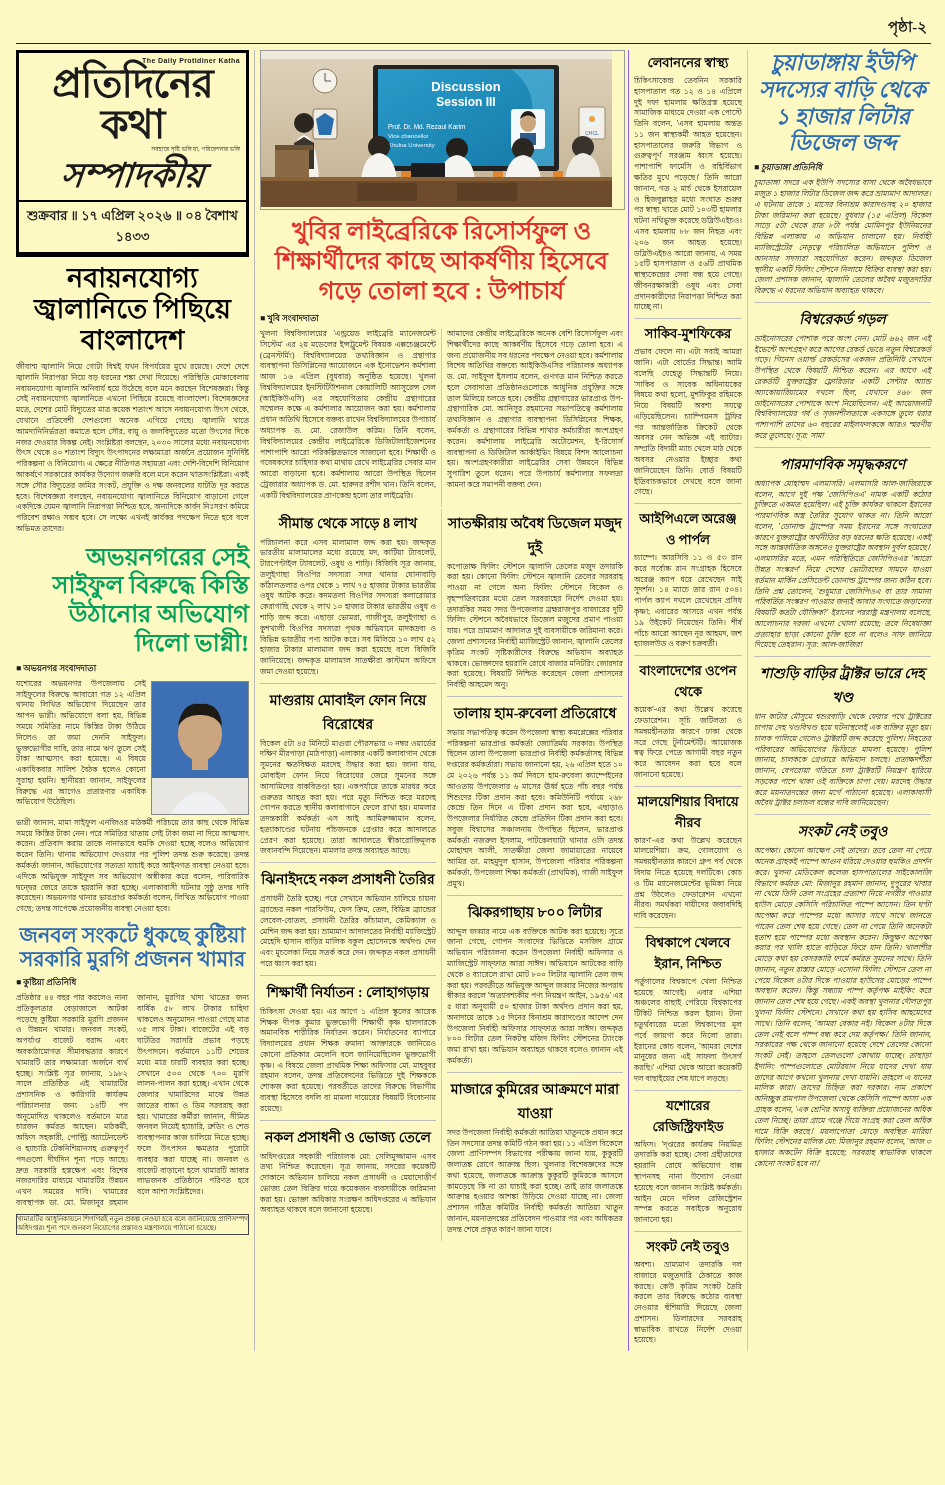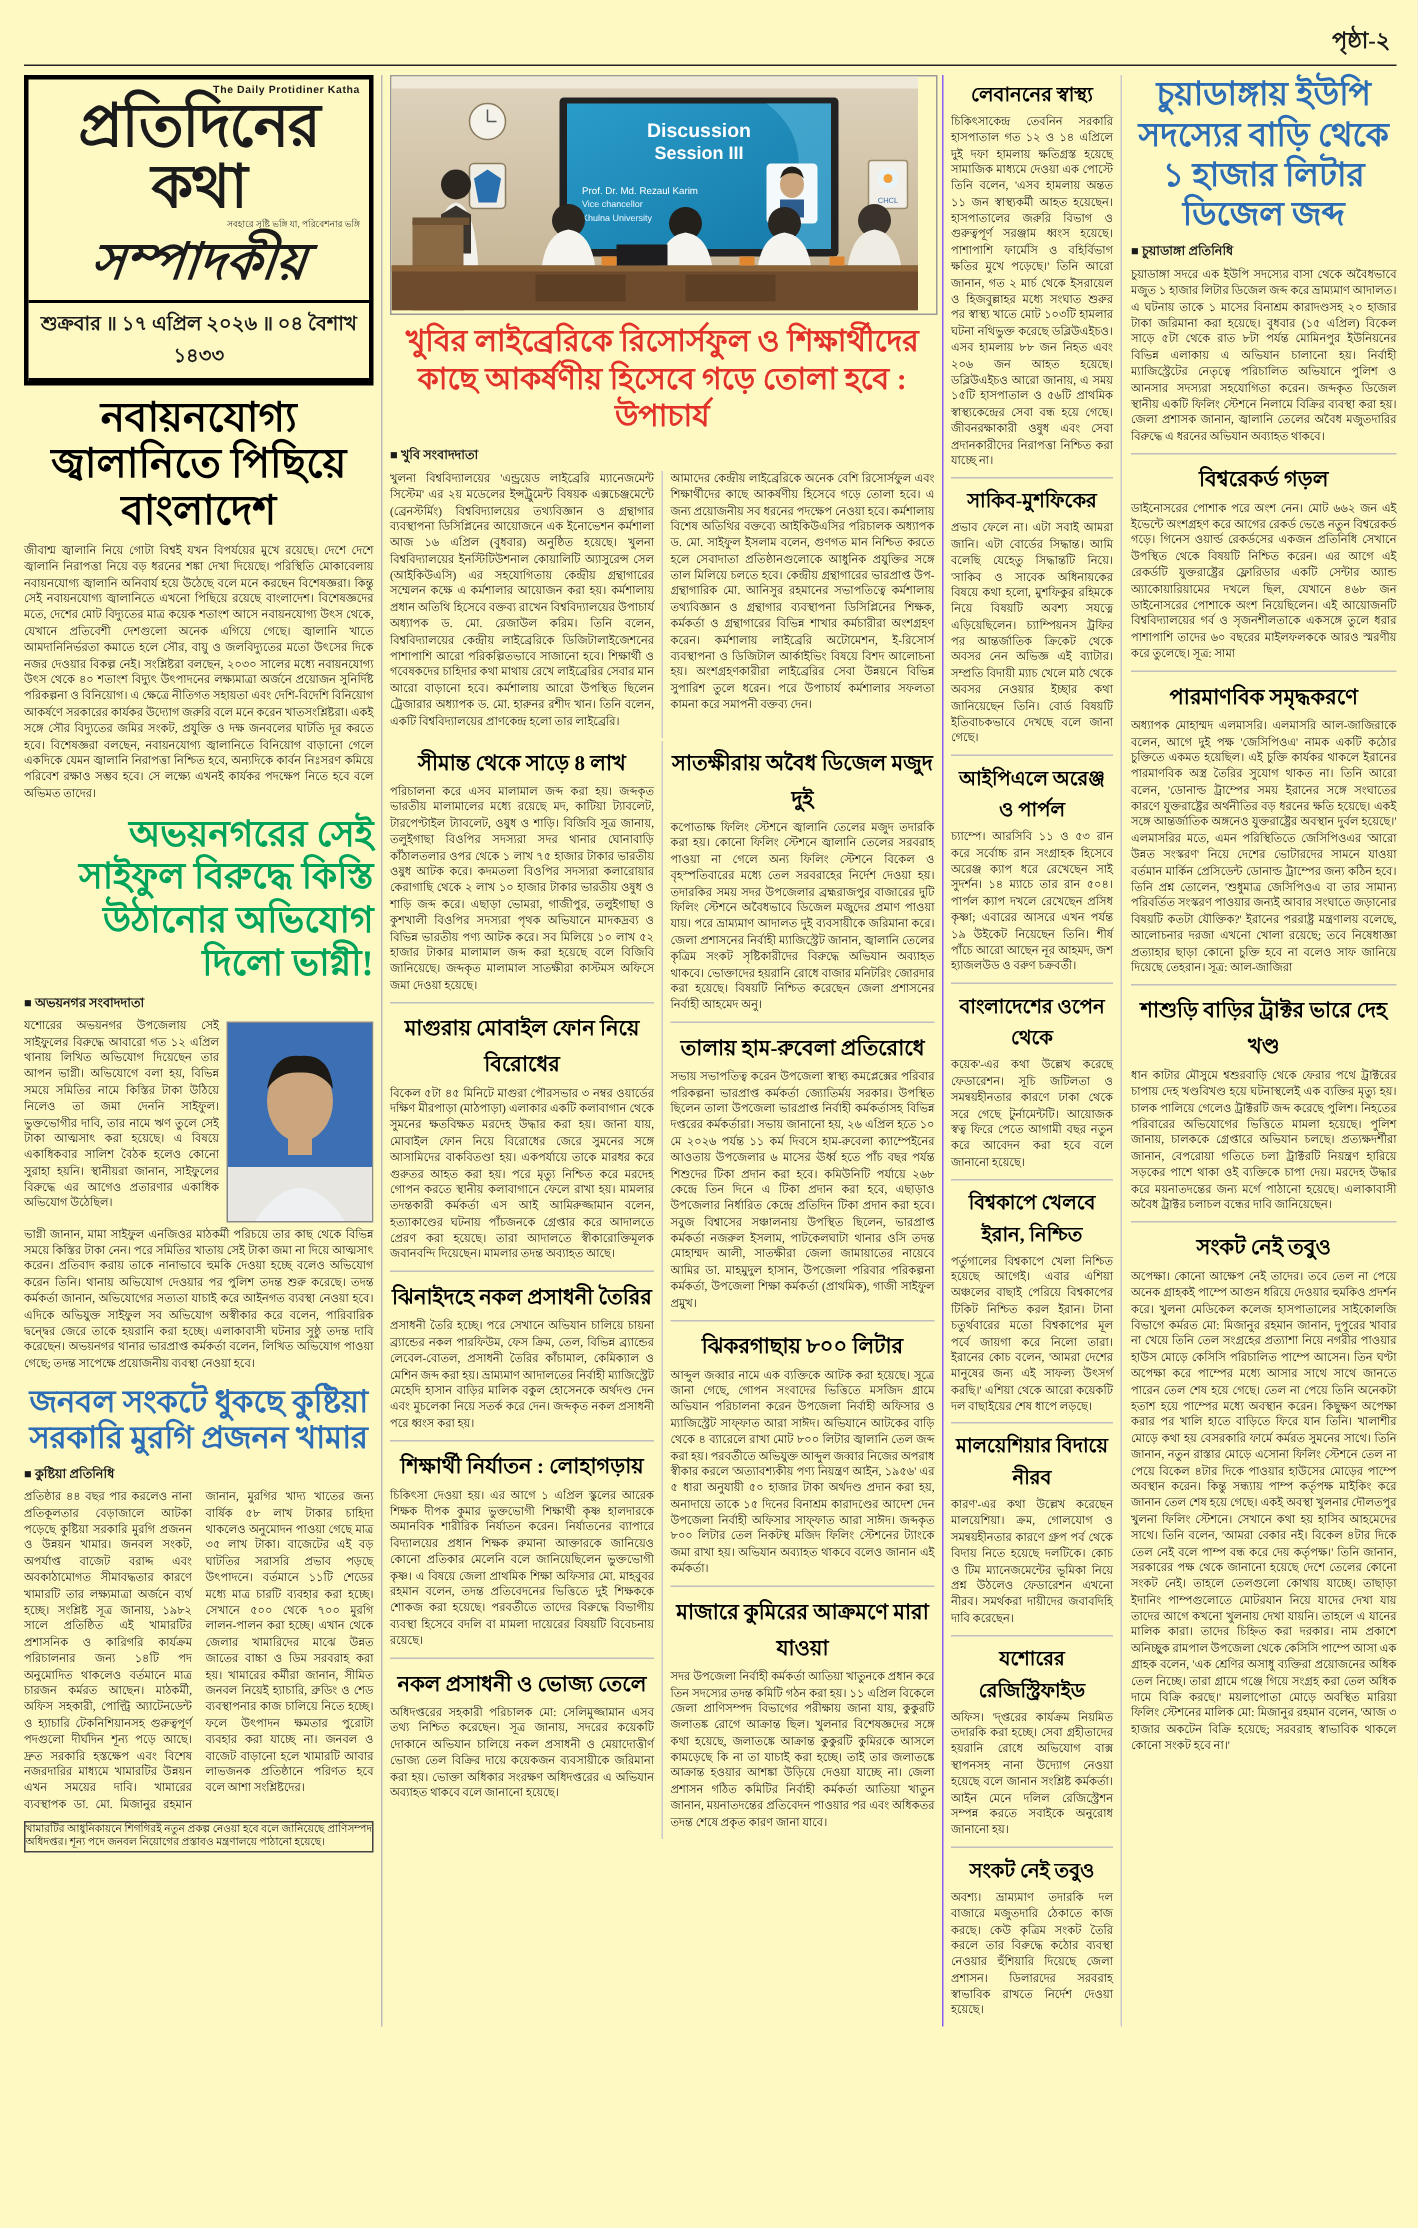--- a/index.html
+++ b/index.html
@@ -20,42 +20,42 @@
   .masthead{border:3px solid #000;padding:4px 6px 0;margin-bottom:6px;}
   .mast-eng{font-size:7px;font-weight:bold;text-align:right;letter-spacing:.4px;font-family:"Liberation Sans",sans-serif;}
   .mast-title{font-size:40px;font-weight:bold;line-height:1.02;text-align:center;letter-spacing:-1px;}
   .mast-tag{font-size:6px;text-align:right;color:#333;margin-top:-2px;}
   .mast-script{font-size:34px;font-weight:bold;font-style:italic;text-align:center;transform:skewX(-6deg);line-height:1.1;margin:2px 0 6px;}
   .date-bar{border-top:2.5px solid #000;border-bottom:2.5px solid #000;margin:0 -6px;padding:4px 6px;font-size:13px;font-weight:bold;text-align:center;}
 
   .hl-black{font-size:27px;line-height:1.15;font-weight:bold;text-align:center;margin:4px 0 6px;color:#000;}
   .hl-green{font-size:24px;line-height:1.2;font-weight:bold;text-align:right;margin:8px 0 4px;color:#00a35a;}
   .hl-blue{font-size:20.5px;line-height:1.2;font-weight:bold;text-align:center;margin:8px 0 4px;color:#2d6db5;}
-  .hl-red{font-size:20px;line-height:1.25;font-weight:bold;text-align:center;margin:6px 4px 6px;color:#e2322a;}
+  .hl-red{font-size:24px;line-height:1.25;font-weight:bold;text-align:center;margin:6px 4px 6px;color:#e2322a;}
   .hl-blue-big{font-size:22px;line-height:1.22;font-weight:bold;text-align:center;margin:0 0 4px;color:#2d6db5;}
 
   .byline{font-size:8.5px;font-weight:bold;margin:2px 0 3px;}
   .body-text{font-size:7.6px;line-height:1.42;text-align:justify;margin:0 0 5px;}
   .twocol{column-count:2;column-gap:9px;}
 
   .with-photo{overflow:hidden;}
   .portrait{float:right;width:96px;height:132px;margin:2px 0 3px 5px;border:1px solid #888;}
 
   .subhead{font-size:14px;font-weight:bold;text-align:center;margin:3px 0 2px;color:#000;}
   .subhead-sm{font-size:13px;font-weight:bold;text-align:center;margin:3px 0 2px;color:#000;}
   .unit{border-top:1px solid #bdbdbd;padding-top:2px;}
   .unit.first{border-top:none;padding-top:0;}
 
   .mid-subcols{display:flex;margin-top:2px;}
   .mid-sub{width:176px;flex:none;}
   .mid-sub + .mid-sub{border-left:1px solid #c9c9c9;margin-left:5px;padding-left:5px;}
 
   .right-subcols{display:flex;}
   .r-colA{width:108px;flex:none;}
-  .r-colB{flex:1;min-width:0;border-left:1px solid #c9c9c9;margin-left:5px;padding-left:6px;}
+  .r-colB{flex:1;min-width:0;border-left:1px solid #c9c9c9;margin-left:5px;padding-left:6px;font-style:italic;}
 
   .mini-box{border:1.5px solid #444;padding:0;margin-top:4px;font-size:7px;line-height:1.4;text-align:justify;}
   .photo-wrap{width:100%;height:158px;border:1px solid #999;margin-bottom:2px;}
 </style>
 </head>
 <body>
 
 <div class="sheet">
 
   <div class="page-head">
@@ -233,26 +233,26 @@
           </div>
           <div class="unit">
             <div class="subhead-sm">আইপিএলে অরেঞ্জ ও পার্পল</div>
             <p class="body-text">চ্যাম্পে। আরসিবি ১১ ও ৫৩ রান করে সর্বোচ্চ রান সংগ্রাহক হিসেবে অরেঞ্জ ক্যাপ ধরে রেখেছেন সাই সুদর্শন। ১৪ ম্যাচে তার রান ৫০৪। পার্পল ক্যাপ দখলে রেখেছেন প্রসিধ কৃষ্ণা; এবারের আসরে এখন পর্যন্ত ১৯ উইকেট নিয়েছেন তিনি। শীর্ষ পাঁচে আরো আছেন নূর আহমদ, জশ হ্যাজলউড ও বরুণ চক্রবর্তী।</p>
           </div>
           <div class="unit">
             <div class="subhead-sm">বাংলাদেশের ওপেন থেকে</div>
             <p class="body-text">কয়েক'-এর কথা উল্লেখ করেছে ফেডারেশন। সূচি জটিলতা ও সমন্বয়হীনতার কারণে ঢাকা থেকে সরে গেছে টুর্নামেন্টটি। আয়োজক স্বত্ব ফিরে পেতে আগামী বছর নতুন করে আবেদন করা হবে বলে জানানো হয়েছে।</p>
           </div>
           <div class="unit">
+            <div class="subhead-sm">মালয়েশিয়ার বিদায়ে নীরব</div>
+            <p class="body-text">কারণ'-এর কথা উল্লেখ করেছেন মালয়েশিয়া। ক্রম, গোলযোগ ও সমন্বয়হীনতার কারণে গ্রুপ পর্ব থেকে বিদায় নিতে হয়েছে দলটিকে। কোচ ও টিম ম্যানেজমেন্টের ভূমিকা নিয়ে প্রশ্ন উঠলেও ফেডারেশন এখনো নীরব। সমর্থকরা দায়ীদের জবাবদিহি দাবি করেছেন।</p>
+          </div>
+          <div class="unit">
             <div class="subhead-sm">বিশ্বকাপে খেলবে ইরান, নিশ্চিত</div>
             <p class="body-text">পর্তুগালের বিশ্বকাপে খেলা নিশ্চিত হয়েছে আগেই। এবার এশিয়া অঞ্চলের বাছাই পেরিয়ে বিশ্বকাপের টিকিট নিশ্চিত করল ইরান। টানা চতুর্থবারের মতো বিশ্বকাপের মূল পর্বে জায়গা করে নিলো তারা। ইরানের কোচ বলেন, 'আমরা দেশের মানুষের জন্য এই সাফল্য উৎসর্গ করছি।' এশিয়া থেকে আরো কয়েকটি দল বাছাইয়ের শেষ ধাপে লড়ছে।</p>
-          </div>
-          <div class="unit">
-            <div class="subhead-sm">মালয়েশিয়ার বিদায়ে নীরব</div>
-            <p class="body-text">কারণ'-এর কথা উল্লেখ করেছেন মালয়েশিয়া। ক্রম, গোলযোগ ও সমন্বয়হীনতার কারণে গ্রুপ পর্ব থেকে বিদায় নিতে হয়েছে দলটিকে। কোচ ও টিম ম্যানেজমেন্টের ভূমিকা নিয়ে প্রশ্ন উঠলেও ফেডারেশন এখনো নীরব। সমর্থকরা দায়ীদের জবাবদিহি দাবি করেছেন।</p>
           </div>
           <div class="unit">
             <div class="subhead-sm">যশোরের রেজিস্ট্রিফাইড</div>
             <p class="body-text">অফিস। 'দ্প্তরের কার্যক্রম নিয়মিত তদারকি করা হচ্ছে। সেবা গ্রহীতাদের হয়রানি রোধে অভিযোগ বাক্স স্থাপনসহ নানা উদ্যোগ নেওয়া হয়েছে বলে জানান সংশ্লিষ্ট কর্মকর্তা। আইন মেনে দলিল রেজিস্ট্রেশন সম্পন্ন করতে সবাইকে অনুরোধ জানানো হয়।</p>
           </div>
           <div class="unit">
             <div class="subhead-sm">সংকট নেই তবুও</div>
             <p class="body-text">অবশ্য। ভ্রাম্যমাণ তদারকি দল বাজারে মজুতদারি ঠেকাতে কাজ করছে। কেউ কৃত্রিম সংকট তৈরি করলে তার বিরুদ্ধে কঠোর ব্যবস্থা নেওয়ার হুঁশিয়ারি দিয়েছে জেলা প্রশাসন। ডিলারদের সরবরাহ স্বাভাবিক রাখতে নির্দেশ দেওয়া হয়েছে।</p>
           </div>
         </div>

